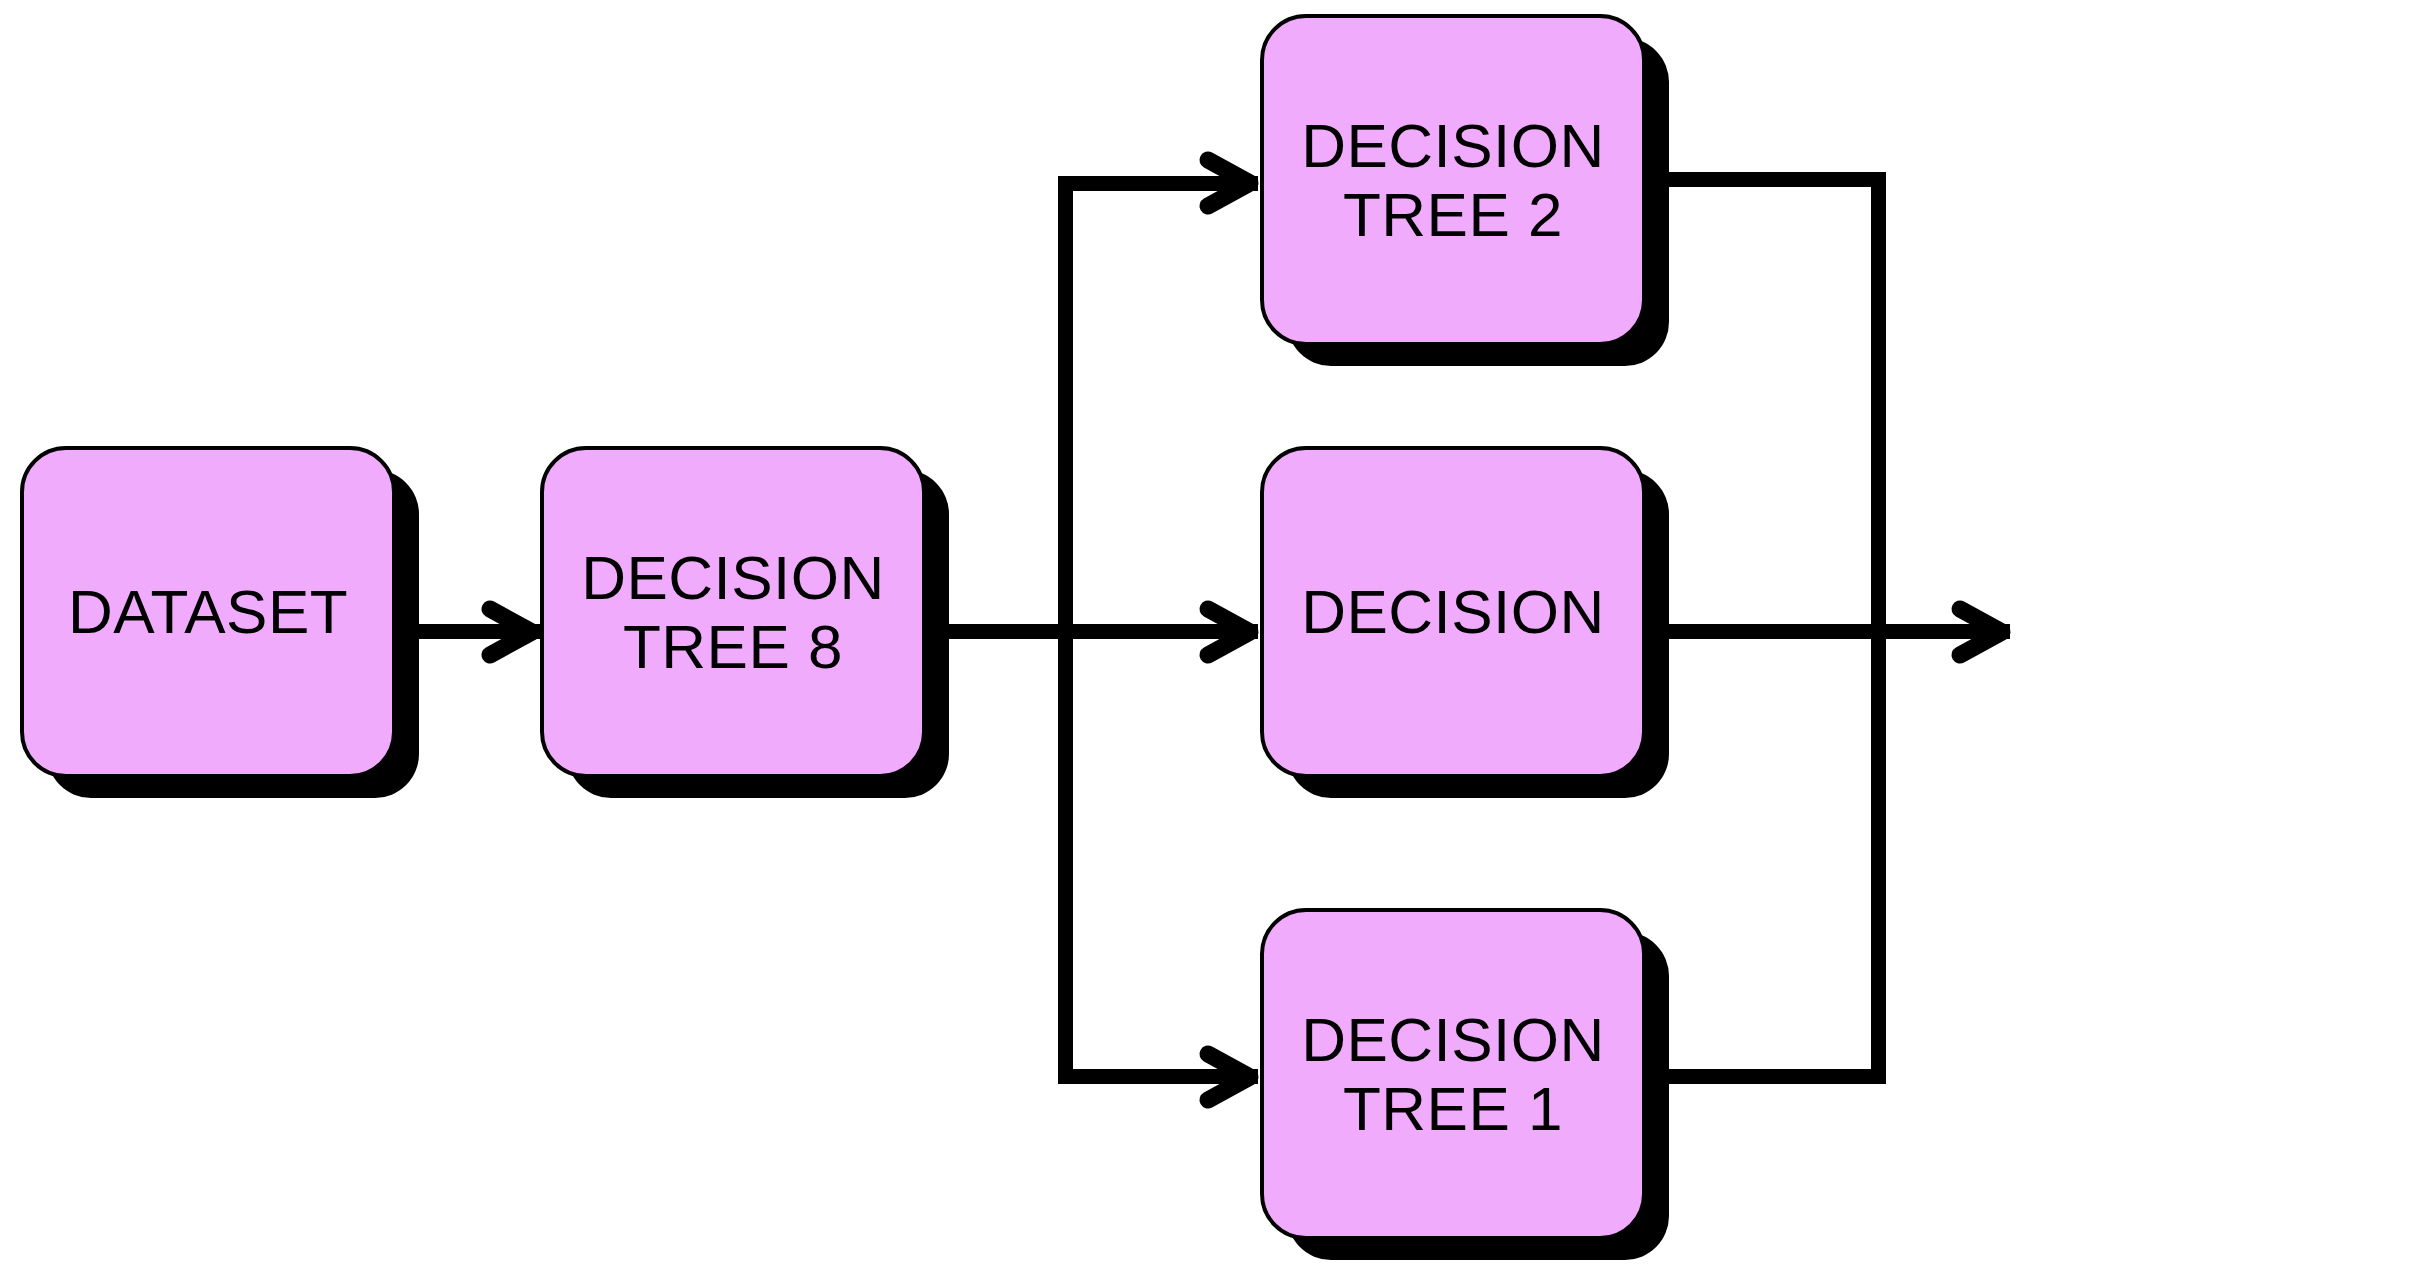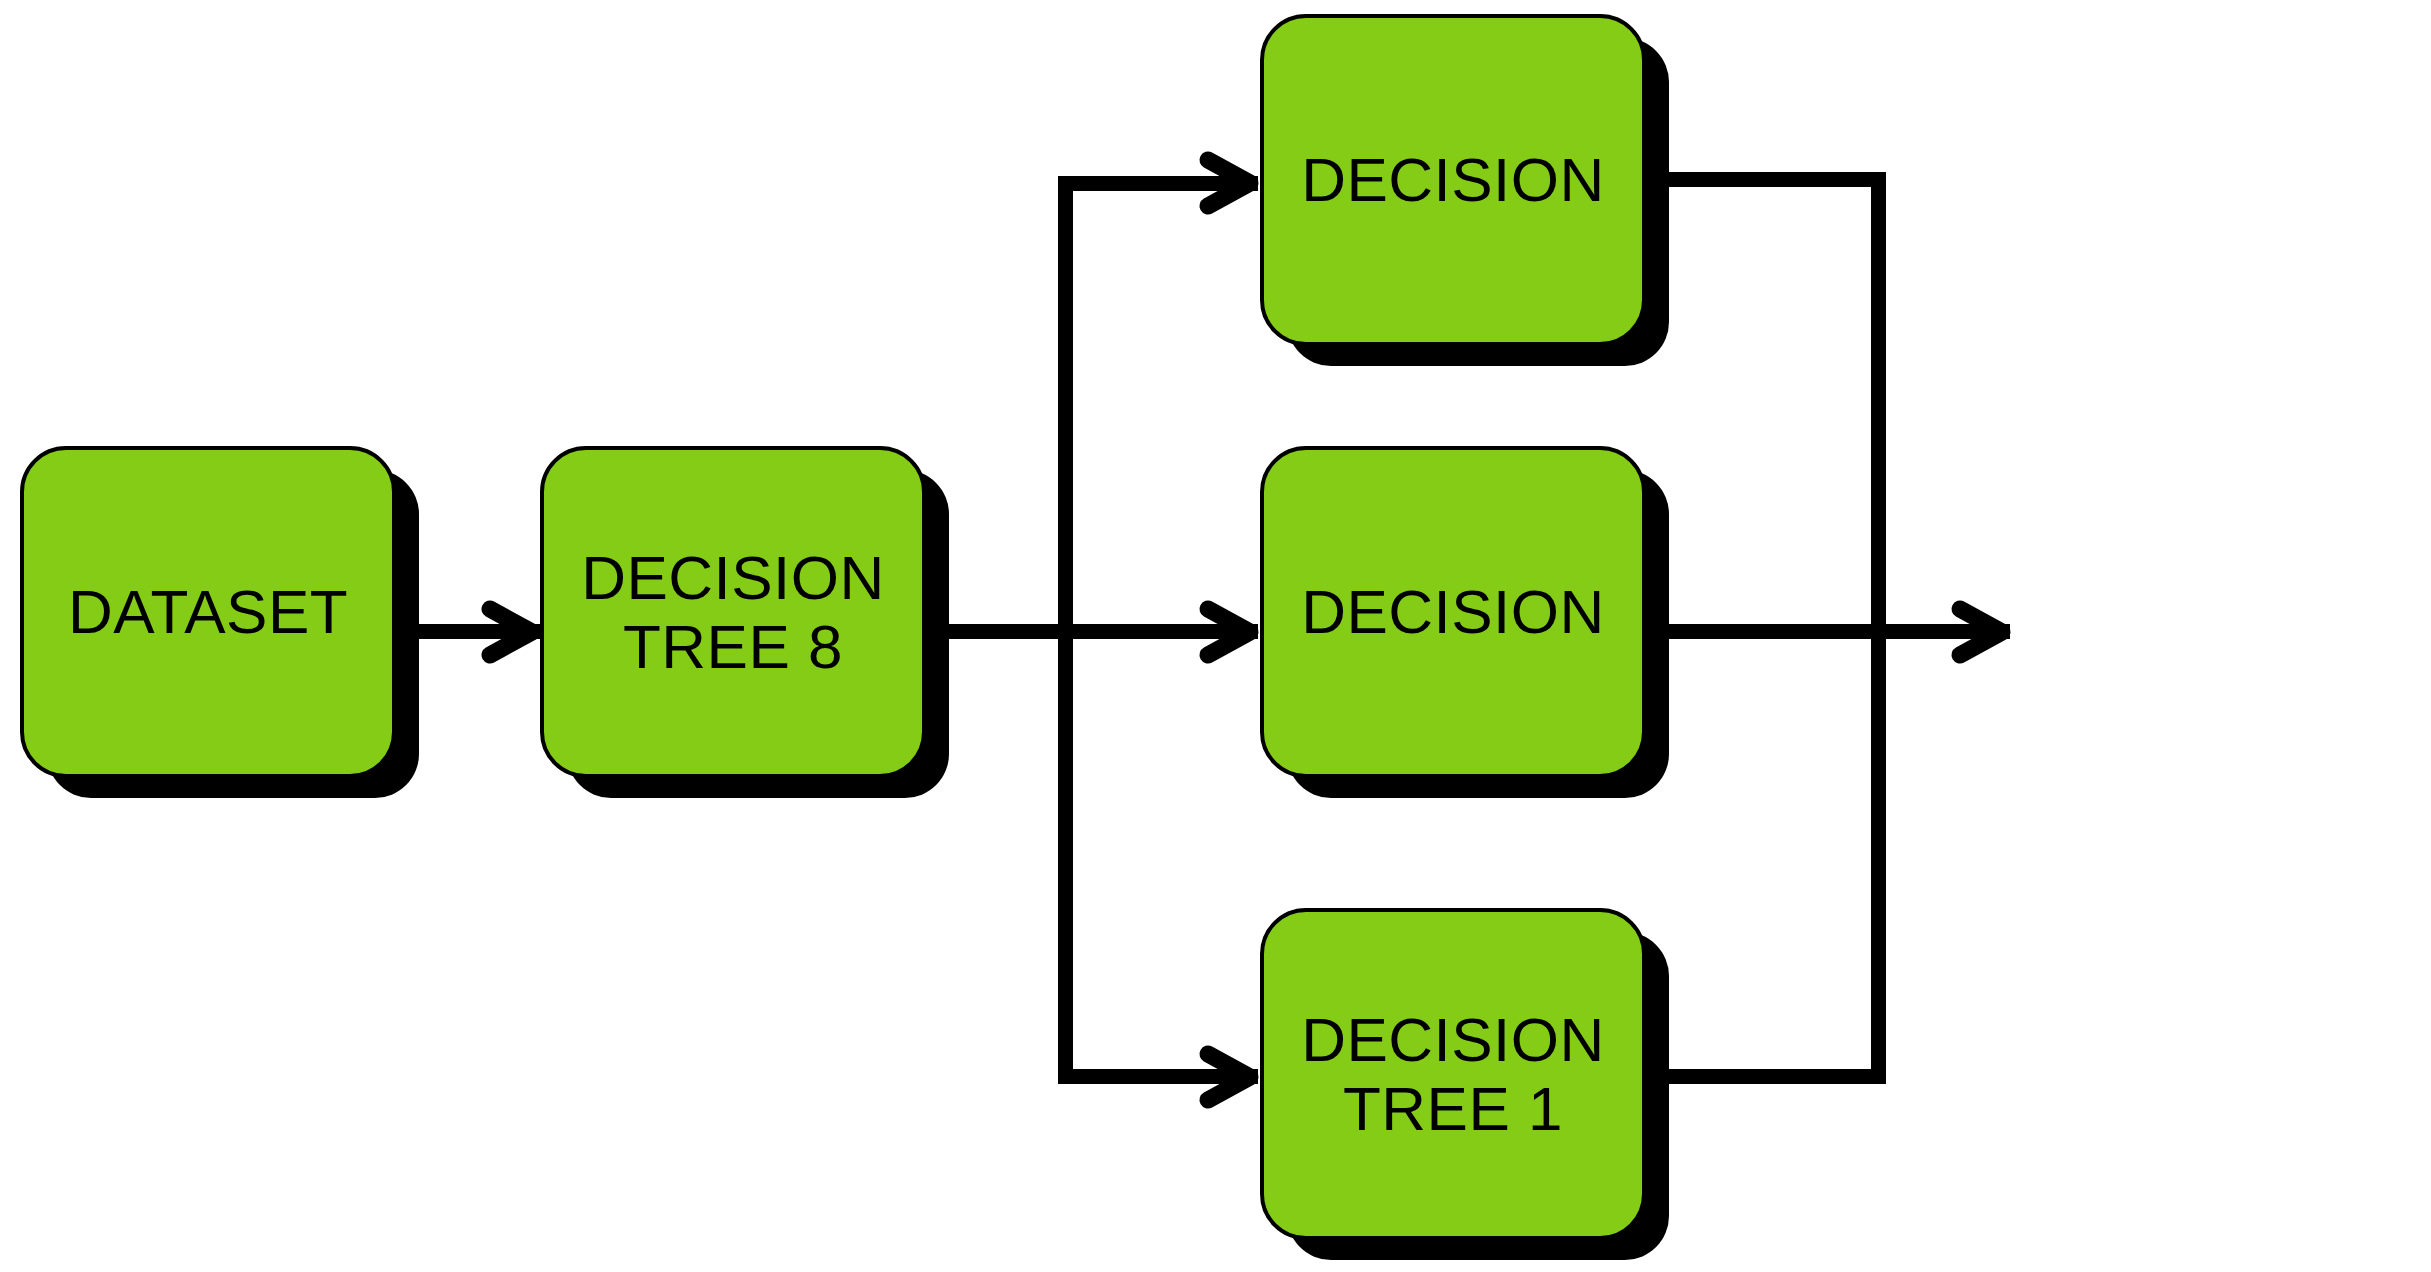--- a/index.html
+++ b/index.html
@@ -11,21 +11,21 @@
     position: relative;
     width: 2431px;
     height: 1272px;
     background: #ffffff;
     overflow: hidden;
     font-family: "Liberation Sans", sans-serif;
   }
   .node {
     position: absolute;
     box-sizing: border-box;
-    background: #84cc16;
+    background: #f0abfc;
     border: 4px solid #000000;
     border-radius: 46px;
     display: flex;
     flex-direction: column;
     align-items: center;
     justify-content: center;
     z-index: 3;
     box-shadow: 25px 22px 0 -2px #000000;
   }
   .node-line {
@@ -105,20 +105,21 @@
     <div class="node-line">DATASET</div>
   </div>
 
   <div class="node" style="left:540px; top:446px; width:386px; height:332px;">
     <div class="node-line">DECISION</div>
     <div class="node-line">TREE 8</div>
   </div>
 
   <div class="node" style="left:1260px; top:14px; width:386px; height:332px;">
     <div class="node-line">DECISION</div>
+    <div class="node-line">TREE 2</div>
   </div>
 
   <div class="node" style="left:1260px; top:446px; width:386px; height:332px;">
     <div class="node-line">DECISION</div>
   </div>
 
   <div class="node" style="left:1260px; top:908px; width:386px; height:332px;">
     <div class="node-line">DECISION</div>
     <div class="node-line">TREE 1</div>
   </div>

